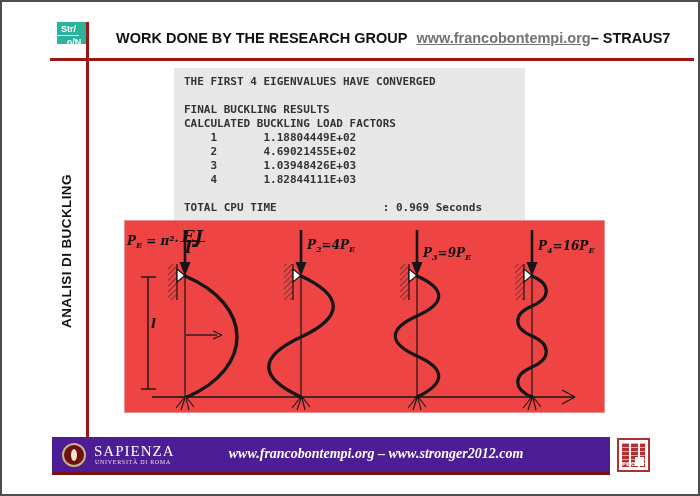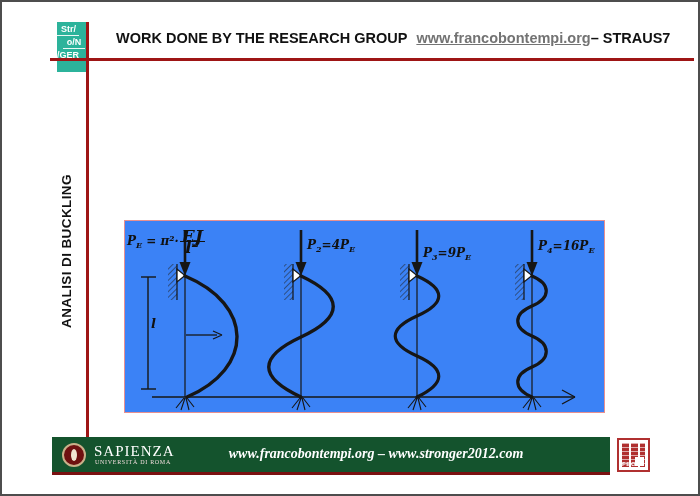--- a/index.html
+++ b/index.html
@@ -1,21 +1,21 @@
 <!DOCTYPE html>
 <html><head>
 <meta charset="utf-8">
 <style>
   html,body{margin:0;padding:0;background:#fff;}
   .slide{position:relative;width:700px;height:496px;box-sizing:border-box;
          border:2px solid #4d4d4d;background:#fff;overflow:hidden;
          font-family:"Liberation Sans",sans-serif;}
 
   
-  .stronger-logo{position:absolute;left:55px;top:20px;width:31px;height:50px;
+  .stronger-logo{position:absolute;left:55px;top:20px;width:31px;height:22px;
     background:#2cb39b;color:#fff;font:bold 9px/12px "Liberation Sans",sans-serif;
     box-sizing:border-box;padding-top:1px;}
   .stronger-logo .l1{text-align:left;padding-left:4px;border-bottom:1px solid rgba(255,255,255,.9);width:18px;}
   .stronger-logo .l2{text-align:center;border-bottom:1px solid rgba(255,255,255,.9);width:22px;margin-left:6px;}
   .stronger-logo .l3{text-align:left;padding-right:10px;}
 
   
   .vline{position:absolute;left:84px;top:20px;width:3px;height:415px;background:#9e1515;}
   .hline{position:absolute;left:48px;top:56px;width:644px;height:3px;background:#9e1515;}
 
@@ -30,33 +30,33 @@
     transform:rotate(-90deg);text-align:center;
     font:bold 13.5px "Liberation Sans",sans-serif;color:#111;letter-spacing:.4px;}
 
   
   .console{position:absolute;left:172px;top:66px;width:351px;height:152px;
     box-sizing:border-box;margin:0;padding:7px 0 0 10px;background:#e8e8e8;
     font:bold 11px/14px "DejaVu Sans Mono",monospace;color:#333;white-space:pre;}
 
   
   .figure-box{position:absolute;left:122px;top:218px;width:481px;height:193px;
-    box-sizing:border-box;border:1px solid #e89090;background:#3b82f6;}
+    box-sizing:border-box;border:1px solid #e89090;background:#ef4444;}
   .fig-label{position:absolute;white-space:nowrap;color:#111;
     font:italic bold 12px "DejaVu Serif",serif;}
   .fig-label sub{font-size:8px;font-style:italic;}
   .frac{display:inline-block;vertical-align:middle;text-align:center;line-height:10px;
     font-size:17px;margin-left:1px;}
   .frac .num{display:block;border-bottom:1.3px solid #111;padding:0 2px;}
   .frac .den{display:block;}
   .dim-label{position:absolute;left:26px;top:95px;font:italic bold 13px "DejaVu Serif",serif;color:#111;}
 
   
   .footer-band{position:absolute;left:50px;top:435px;width:558px;height:38px;
-    box-sizing:border-box;background:#14532d;border-bottom:3px solid #7a1111;}
+    box-sizing:border-box;background:#4c1d95;border-bottom:3px solid #7a1111;}
   .sap-emblem{position:absolute;left:10px;top:6px;width:24px;height:24px;border-radius:50%;
     background:#6e1010;border:2px solid #c9b089;box-sizing:border-box;}
   .sap-emblem .owl{position:absolute;left:7px;top:4px;width:6px;height:12px;border-radius:50%;
     background:#f3e6d2;}
   .sap-word{position:absolute;left:42px;top:6px;color:#fff;
     font:15px "Liberation Serif",serif;letter-spacing:1px;}
   .sap-sub{position:absolute;left:43px;top:22px;color:#f0dcdc;
     font:6px "Liberation Serif",serif;letter-spacing:.7px;}
   .footer-link{position:absolute;left:120px;right:30px;top:9px;text-align:center;
     font:italic bold 14px "Liberation Serif",serif;color:#fff;
@@ -86,20 +86,30 @@
 
   <div class="vline"></div>
   <div class="hline"></div>
 
   <div class="header">
     <span>WORK DONE BY THE RESEARCH GROUP</span><span class="link">www.francobontempi.org</span><span class="product">– STRAUS7</span>
   </div>
 
   <div class="sidebar-title">ANALISI DI BUCKLING</div>
 
+  <pre class="console">THE FIRST 4 EIGENVALUES HAVE CONVERGED
+
+FINAL BUCKLING RESULTS
+CALCULATED BUCKLING LOAD FACTORS
+    1       1.18804449E+02
+    2       4.69021455E+02
+    3       1.03948426E+03
+    4       1.82844111E+03
+
+TOTAL CPU TIME                : 0.969 Seconds</pre>
 
   <div class="figure-box">
     <svg width="479" height="191" viewBox="0 0 479 191">
       <defs>
         <pattern id="hatch" width="4" height="4" patternUnits="userSpaceOnUse" patternTransform="rotate(45)">
           <line x1="0" y1="0" x2="0" y2="4" stroke="#222" stroke-width="1.1"></line>
         </pattern>
       </defs>
 
       <g stroke="#161616" stroke-width="1.4">

